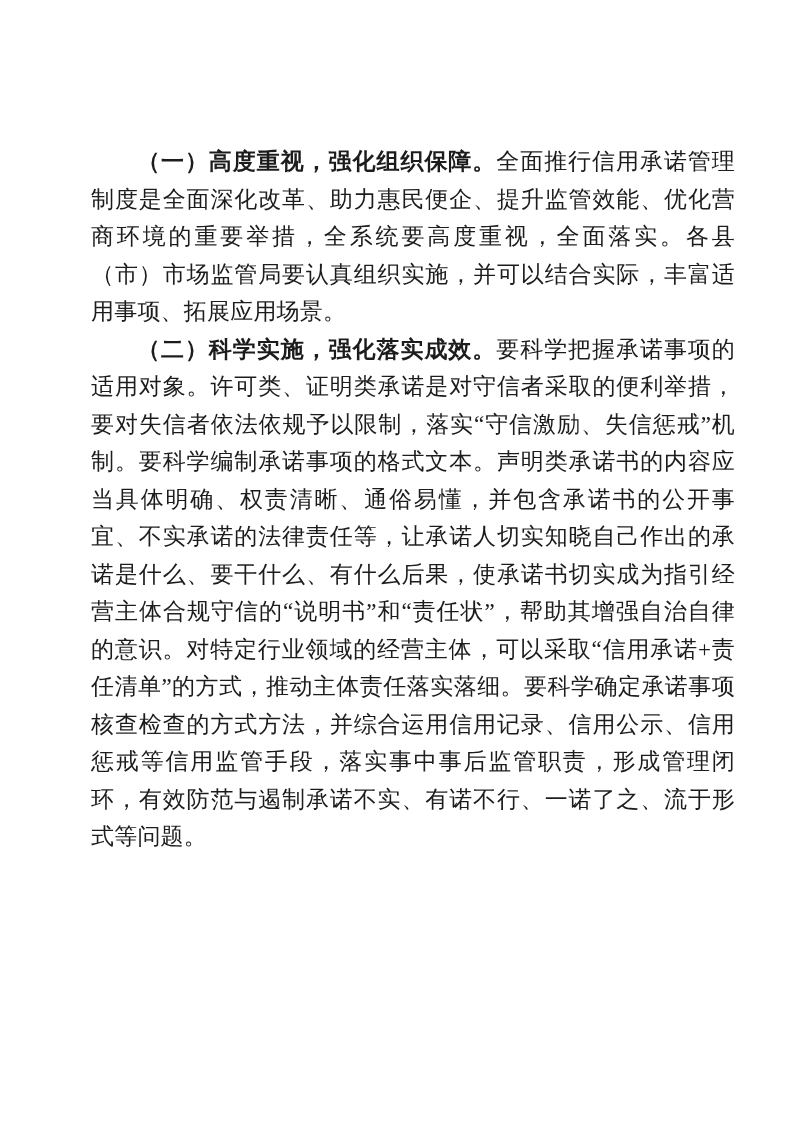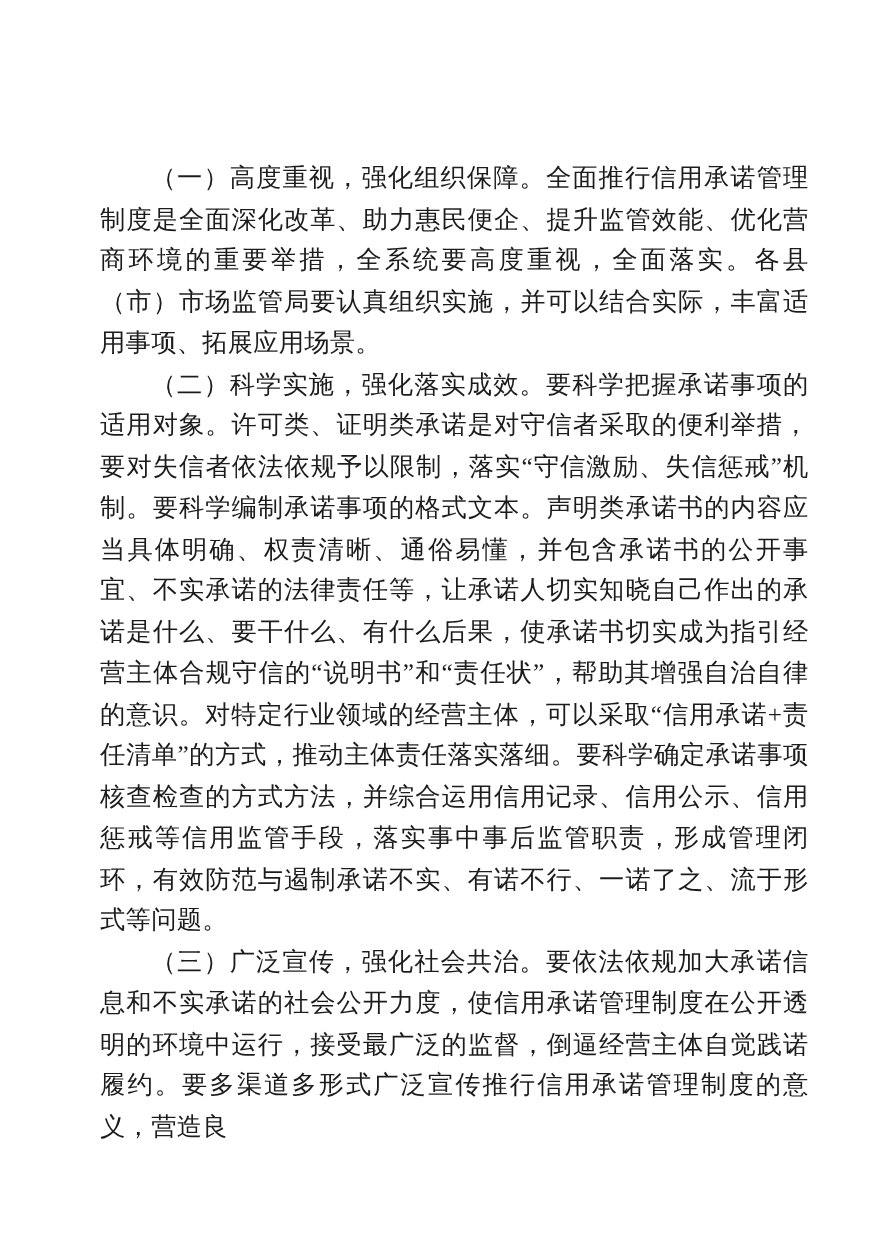--- a/index.html
+++ b/index.html
@@ -29,30 +29,29 @@
   .para {
     margin: 0;
     font-size: 23px;
     line-height: 37.5px;
     text-align: justify;
     text-justify: inter-ideograph;
     text-indent: 2em;
     letter-spacing: 0.2px;
   }
   .para-heading {
-    font-weight: 400;
+    font-weight: 700;
     margin-top: 26px;
   }
 </style>
 </head>
 <body>
 
 <div class="page">
   <div class="content">
 
     <p class="para"><strong class="para-heading">（一）高度重视，强化组织保障。</strong><span>全面推行信用承诺管理制度是全面深化改革、助力惠民便企、提升监管效能、优化营商环境的重要举措，全系统要高度重视，全面落实。各县（市）市场监管局要认真组织实施，并可以结合实际，丰富适用事项、拓展应用场景。</span></p>
 
     <p class="para"><strong class="para-heading">（二）科学实施，强化落实成效。</strong><span>要科学把握承诺事项的适用对象。许可类、证明类承诺是对守信者采取的便利举措，要对失信者依法依规予以限制，落实“守信激励、失信惩戒”机制。要科学编制承诺事项的格式文本。声明类承诺书的内容应当具体明确、权责清晰、通俗易懂，并包含承诺书的公开事宜、不实承诺的法律责任等，让承诺人切实知晓自己作出的承诺是什么、要干什么、有什么后果，使承诺书切实成为指引经营主体合规守信的“说明书”和“责任状”，帮助其增强自治自律的意识。对特定行业领域的经营主体，可以采取“信用承诺+责任清单”的方式，推动主体责任落实落细。要科学确定承诺事项核查检查的方式方法，并综合运用信用记录、信用公示、信用惩戒等信用监管手段，落实事中事后监管职责，形成管理闭环，有效防范与遏制承诺不实、有诺不行、一诺了之、流于形式等问题。</span></p>
 
-    <p class="para"><strong class="para-heading">（三）广泛宣传，强化社会共治。</strong><span>要依法依规加大承诺信息和不实承诺的社会公开力度，使信用承诺管理制度在公开透明的环境中运行，接受最广泛的监督，倒逼经营主体自觉践诺履约。要多渠道多形式广泛宣传推行信用承诺管理制度的意义，营造良</span></p>
 
   </div>
 </div>
 
 </body></html>

